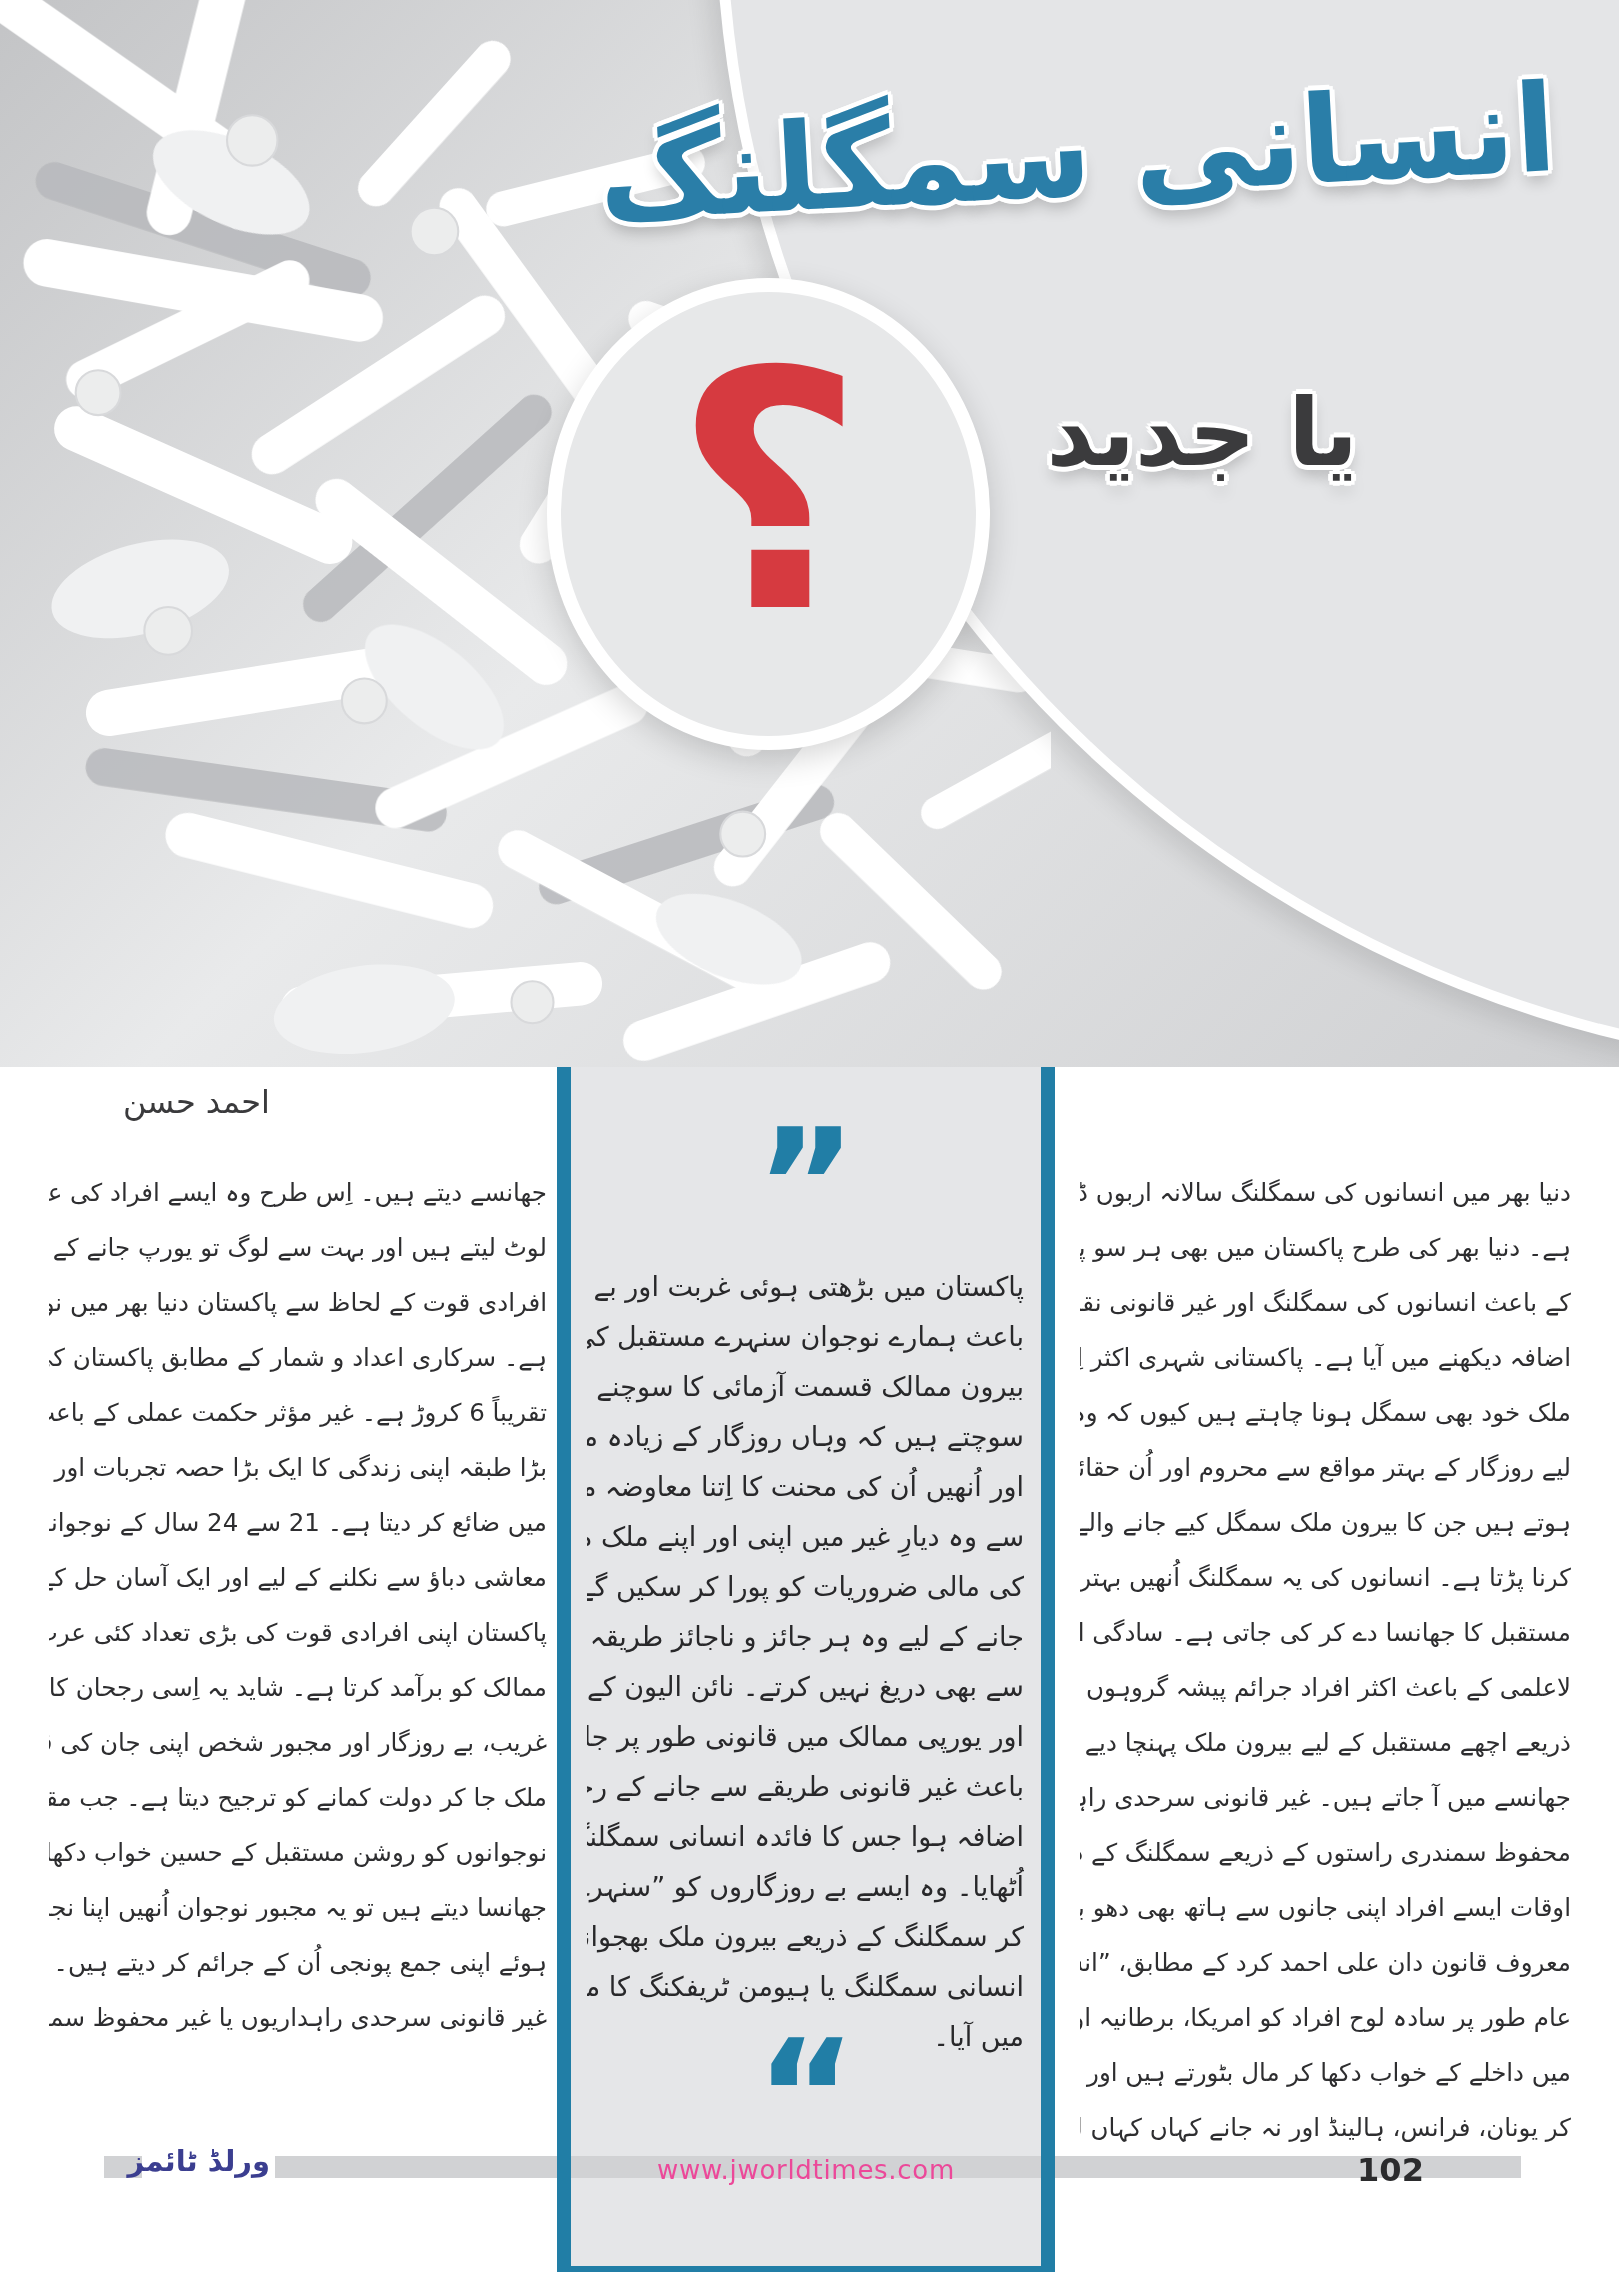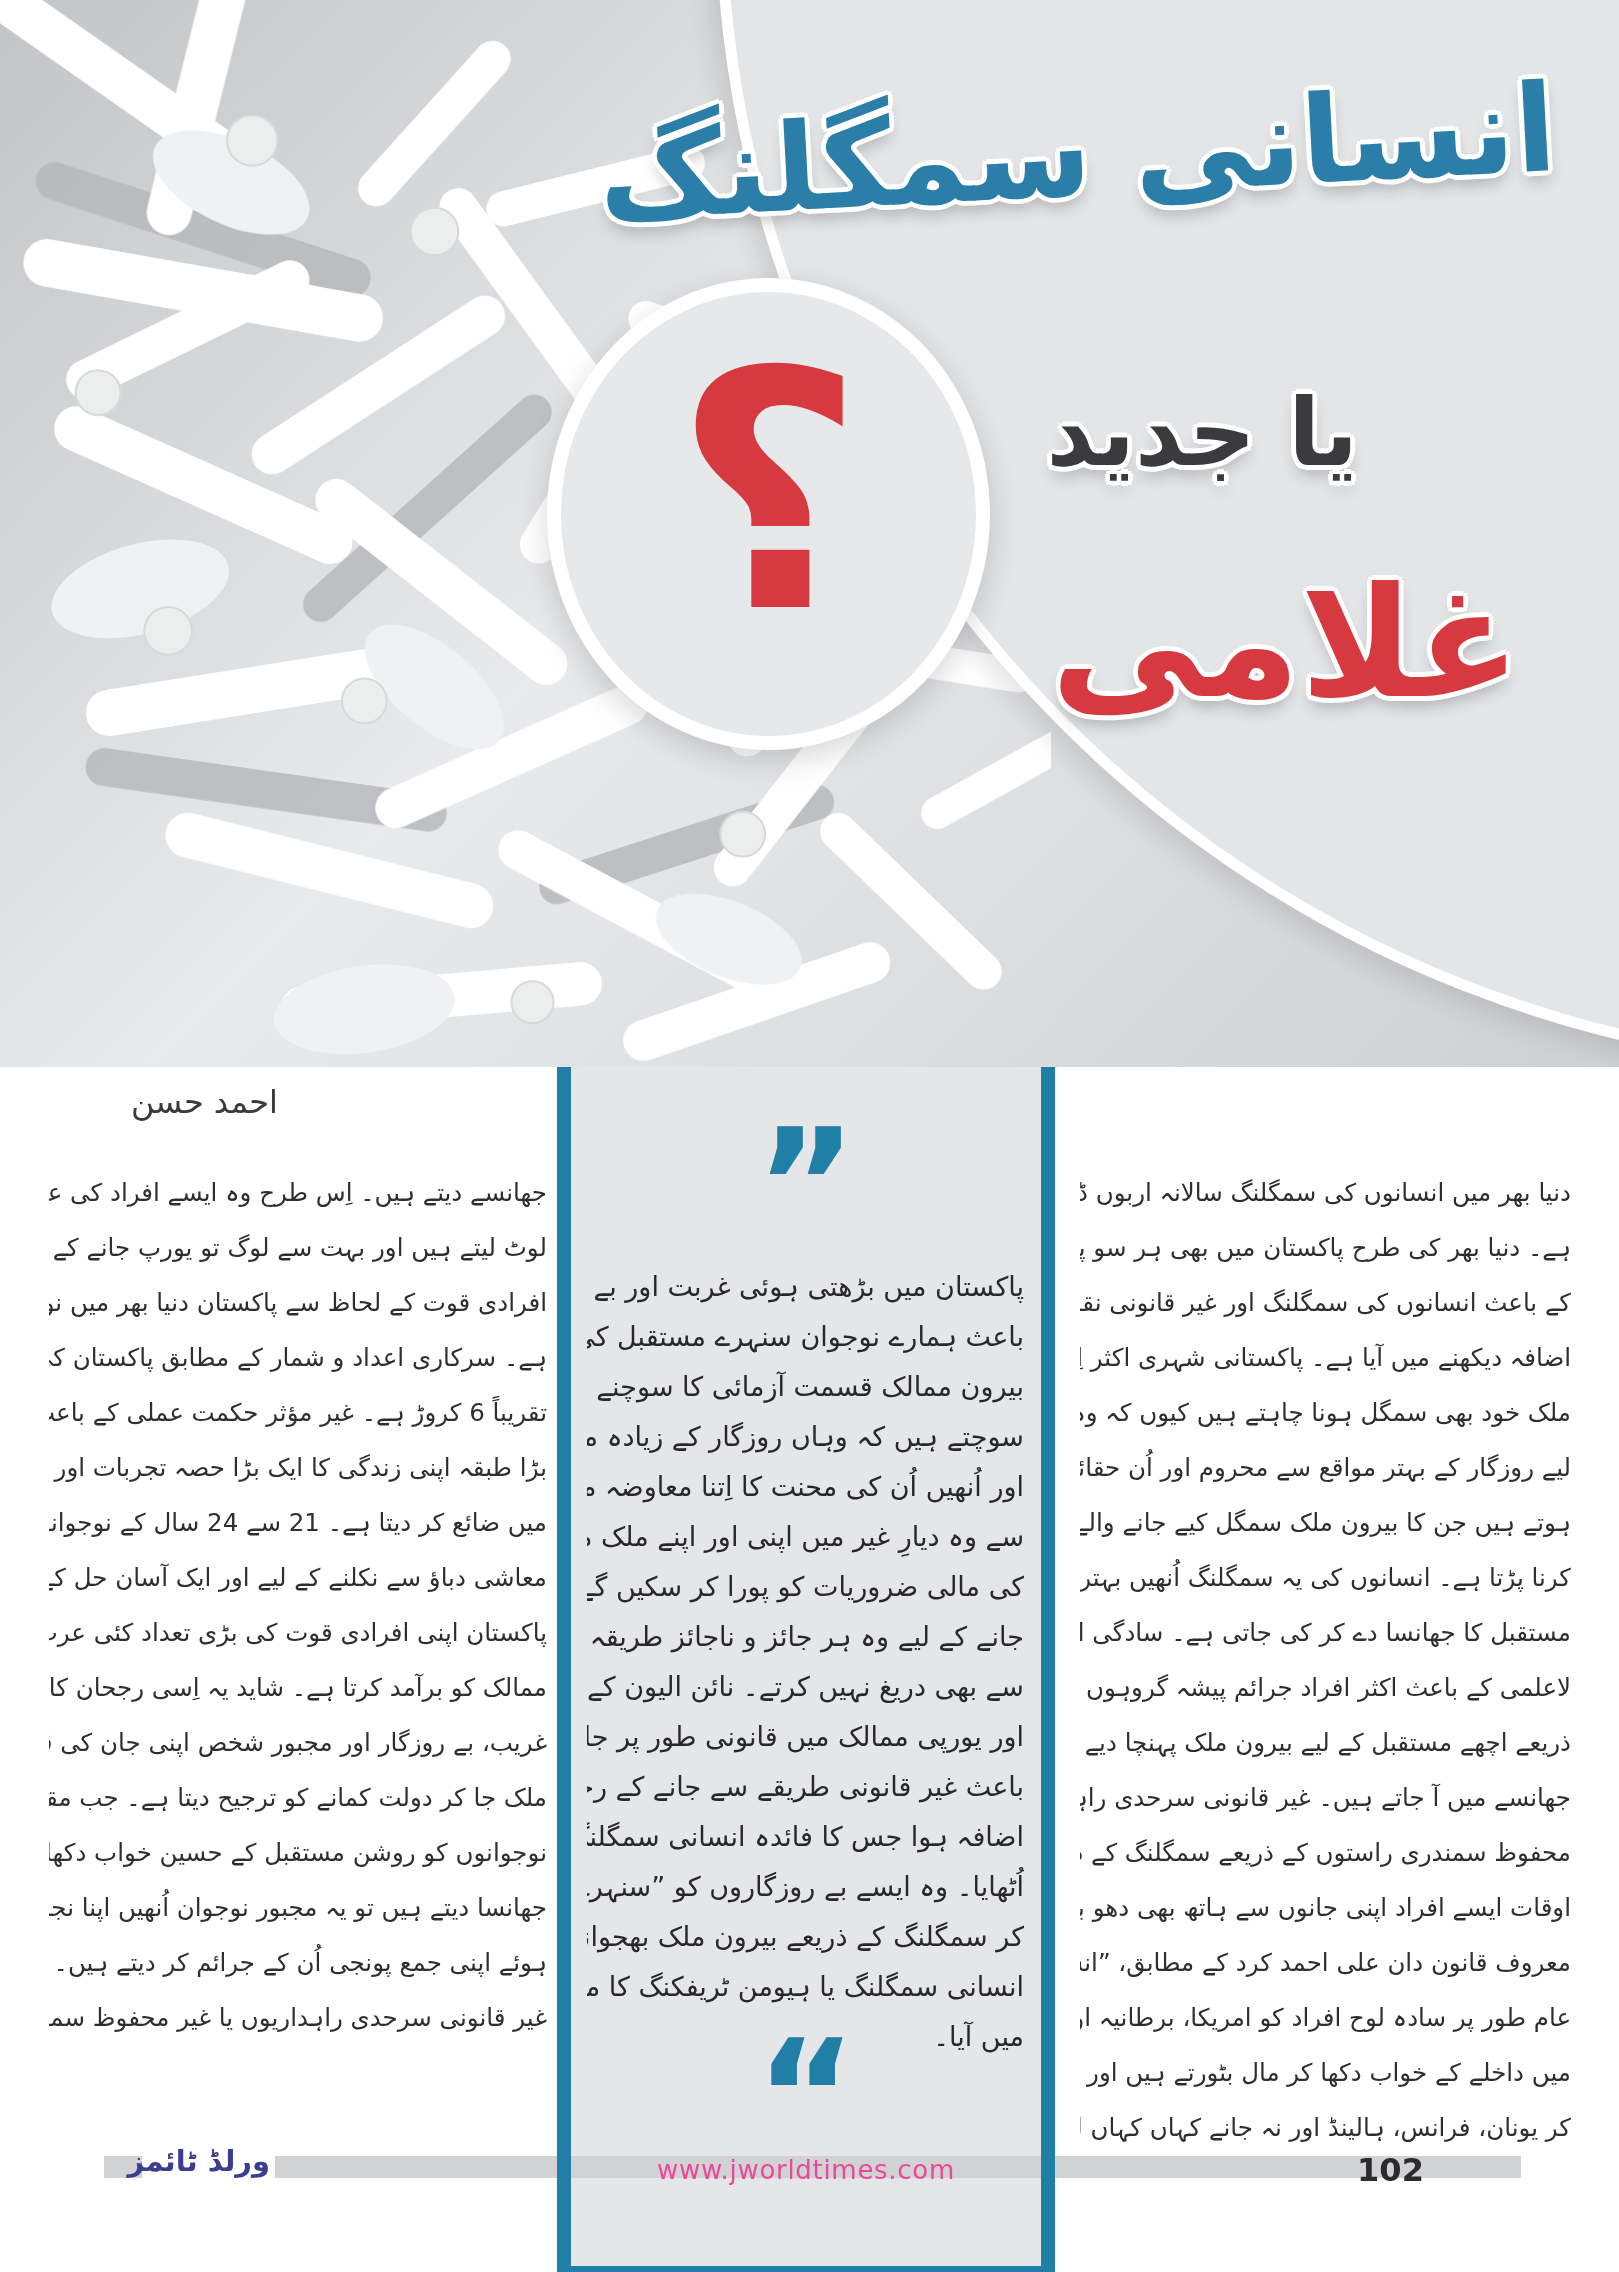--- a/index.html
+++ b/index.html
@@ -16,21 +16,21 @@
            display:flex;align-items:center;justify-content:center;}
   .qmark{font-size:329px;line-height:1;color:#d63a40;font-weight:bold;transform:translateY(-21px);}
   .t-outline{text-shadow:-4.9px 0 0 #fff,4.9px 0 0 #fff,0 -4.9px 0 #fff,0 4.9px 0 #fff,
              -3.5px -3.5px 0 #fff,3.5px 3.5px 0 #fff,-3.5px 3.5px 0 #fff,3.5px -3.5px 0 #fff,0 9.8px 15.4px rgba(0,0,0,.22);}
   .title1{position:absolute;right:62px;top:83px;font-size:121px;font-weight:bold;color:#2a7ea8;
           transform:rotate(-3deg);white-space:nowrap;}
   .title2{position:absolute;right:261px;top:379px;font-size:93px;font-weight:bold;color:#3b3b3d;white-space:nowrap;text-align:center;}
   .title3{position:absolute;right:98px;top:554px;font-size:153px;font-weight:bold;color:#d63a40;white-space:nowrap;}
   
   .byline{position:absolute;left:123px;top:1083px;width:294px;font-size:32px;color:#3a3a3c;
-          direction:rtl;text-align:left;margin-left:8px;}
+          direction:rtl;text-align:left;}
   
   .panel{position:absolute;left:557px;top:1067px;width:498px;height:1206px;background:#e5e6e8;z-index:1;}
   .tealbar{position:absolute;top:1067px;width:14px;height:1206px;background:#217ea6;z-index:3;}
   .tealbar.left{left:557px;} .tealbar.right{left:1041px;}
   .panel-bottom{position:absolute;left:571px;top:2266px;width:470px;height:7px;background:#217ea6;z-index:3;}
   .quote-glyph{position:absolute;left:571px;width:470px;text-align:center;color:#217ea6;
                font-size:154px;line-height:1;font-weight:bold;z-index:2;}
   .quote-top{top:1108px;} .quote-bottom{top:2019px;}
   .pullquote{position:absolute;left:587px;top:1262px;width:437px;z-index:2;
              font-size:27px;color:#28282a;}
@@ -112,21 +112,20 @@
     </svg>
 
     <div class="blob"></div>
 
     <div class="qcircle">
       <span class="qmark">؟</span>
     </div>
 
     <div class="title1 t-outline">انسانی سمگلنگ</div>
     <div class="title2 t-outline">یا جدید</div>
-    <div class="title3 t-outline">غلامی</div>
   </div>
 
   <div class="byline">احمد حسن</div>
 
   <div class="panel"></div>
   <div class="tealbar left"></div>
   <div class="tealbar right"></div>
   <div class="panel-bottom"></div>
 
   <div class="quote-glyph quote-top">”</div>

